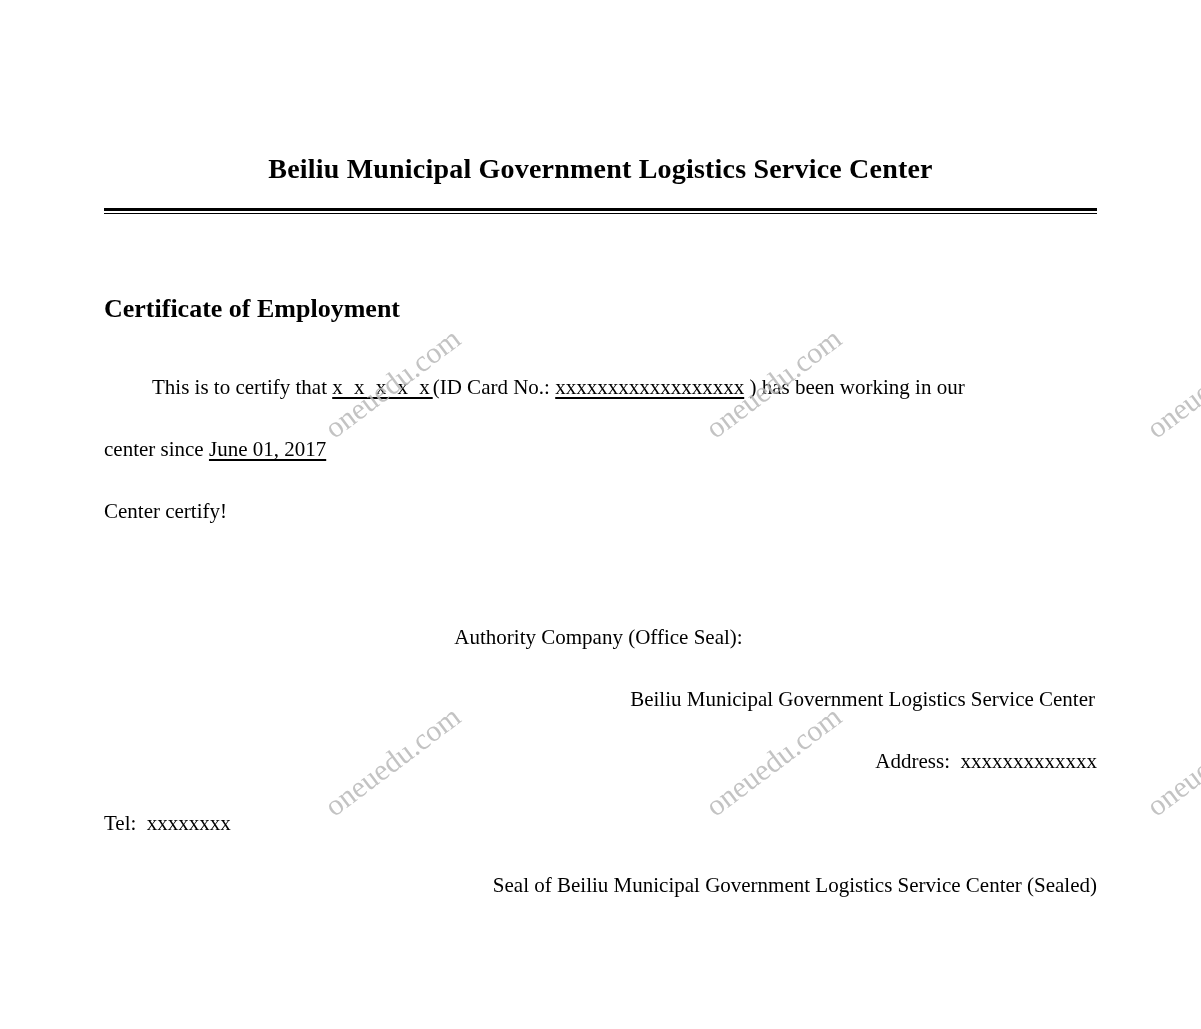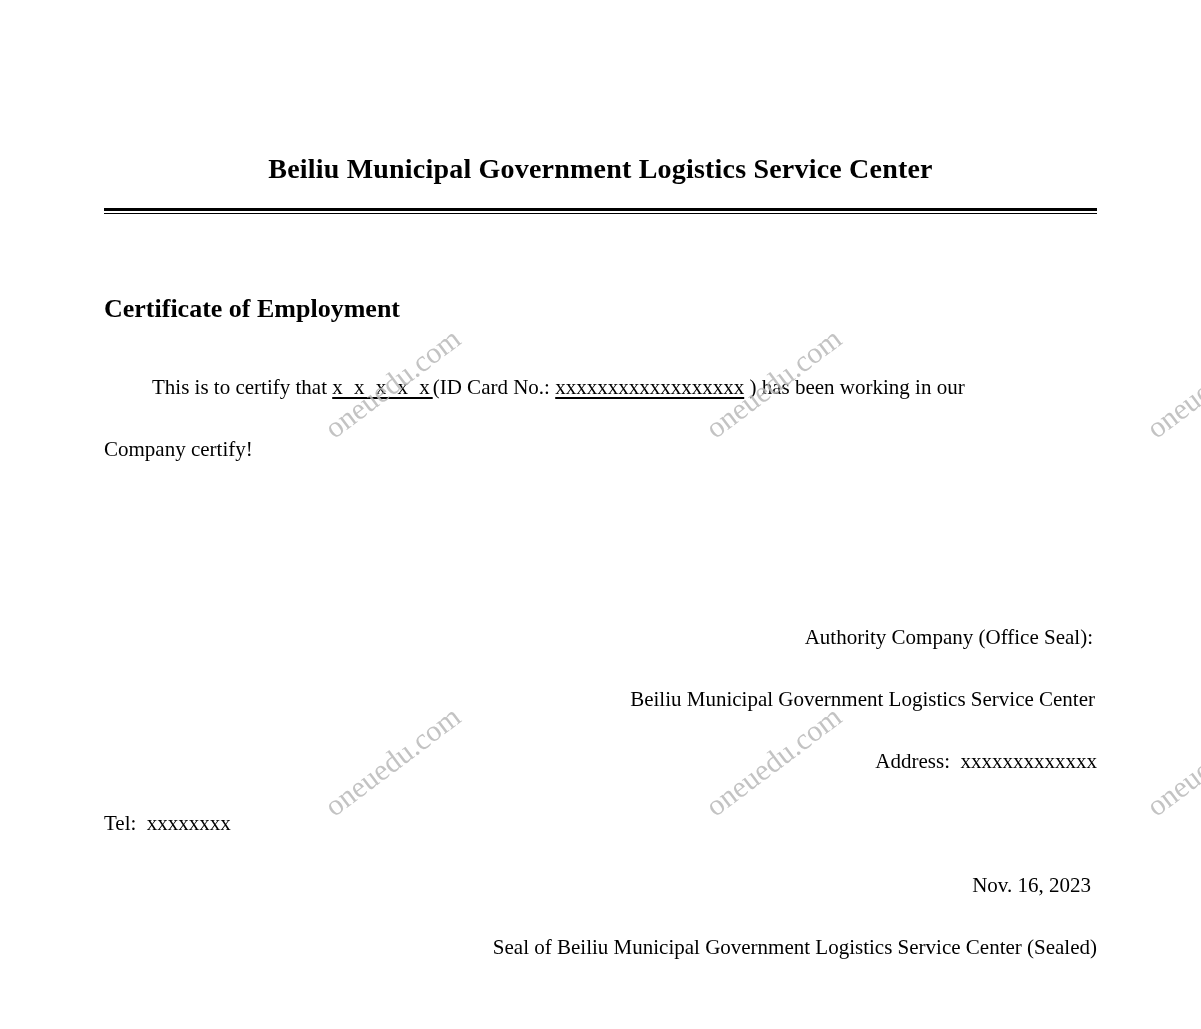--- a/index.html
+++ b/index.html
@@ -102,21 +102,21 @@
     position: absolute;
     left: 104px;
     top: 606px;
     width: 993px;
     font-size: 21px;
   }
   .sig-line {
     line-height: 62px;
     white-space: nowrap;
   }
-  .sig-r1 { text-align: right; padding-right: 4px; }
+  .sig-r1 { text-align: center; padding-right: 4px; }
   .sig-r2 { text-align: right; padding-right: 2px; }
   .sig-c1 { text-align: right; padding-right: 0px; }
   .sig-r3 { text-align: left; padding-right: 48px; }
   .sig-r4 { text-align: right; padding-right: 6px; }
   .sig-c2 { text-align: right; padding-left: 24px; }
 
   
   .wm {
     position: absolute;
     color: #b9b9b9;
@@ -148,35 +148,38 @@
   <div class="doc-title">Certificate of Employment</div>
 
   <div class="body-block">
     <div class="para-1">
       <span>This is to certify that</span>
       <span class="u spaced-x">x x x x x</span><span>(ID Card No.:</span>
       <span class="u">xxxxxxxxxxxxxxxxxx</span>
       <span>)</span>
       <span>has been working in our</span>
     </div>
-    <div class="hereby">Company certify!</div>
+    <div class="line-2">
+      <span>center since</span>
+      <span class="u">June 01, 2017</span>
+    </div>
+    <div class="hereby">Center certify!</div>
   </div>
 
   <div class="sig-block">
     <div class="sig-line sig-r1">Authority Company (Office Seal):</div>
     <div class="sig-line sig-r2">Beiliu Municipal Government Logistics Service Center</div>
     <div class="sig-line sig-c1">
       <span>Address:</span>
       &nbsp;<span>xxxxxxxxxxxxx</span>
     </div>
     <div class="sig-line sig-r3">
       <span>Tel:</span>
       &nbsp;<span>xxxxxxxx</span>
     </div>
-    <div class="sig-line sig-r4 sig-date">Nov.  16,  2023</div>
     <div class="sig-line sig-c2">Seal of Beiliu Municipal Government Logistics Service Center (Sealed)</div>
   </div>
 
   <div id="watermark-layer">
       <div class="wm" style="left: 318px; top: 418px; font-size: 30px; color: rgb(185, 185, 185);">oneuedu.com</div>
       <div class="wm" style="left: 699px; top: 418px; font-size: 30px; color: rgb(185, 185, 185);">oneuedu.com</div>
       <div class="wm" style="left: 1140px; top: 418px; font-size: 30px; color: rgb(185, 185, 185);">oneuedu.com</div>
       <div class="wm" style="left: 318px; top: 796px; font-size: 30px; color: rgb(185, 185, 185);">oneuedu.com</div>
       <div class="wm" style="left: 699px; top: 796px; font-size: 30px; color: rgb(185, 185, 185);">oneuedu.com</div>
       <div class="wm" style="left: 1140px; top: 796px; font-size: 30px; color: rgb(185, 185, 185);">oneuedu.com</div>

